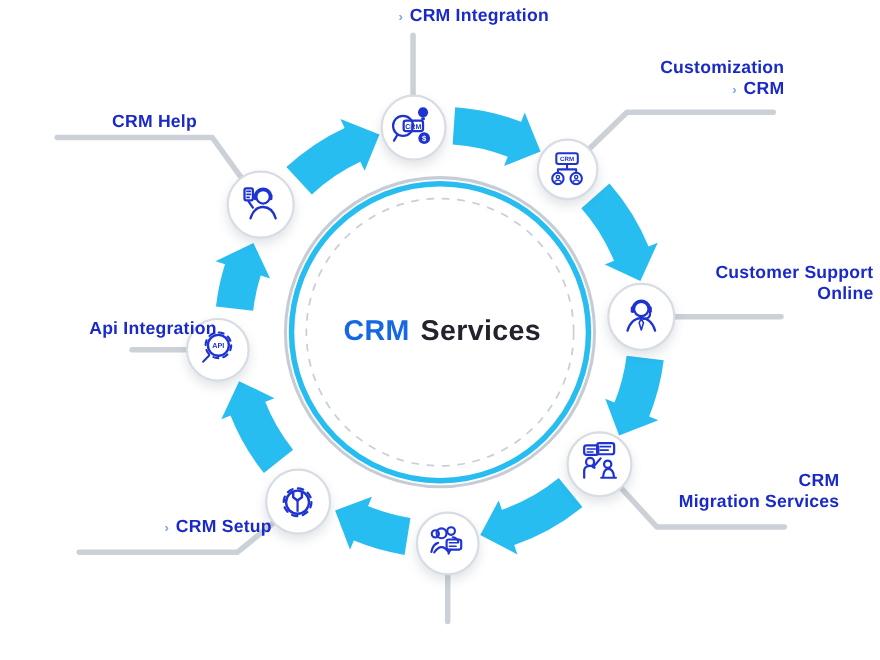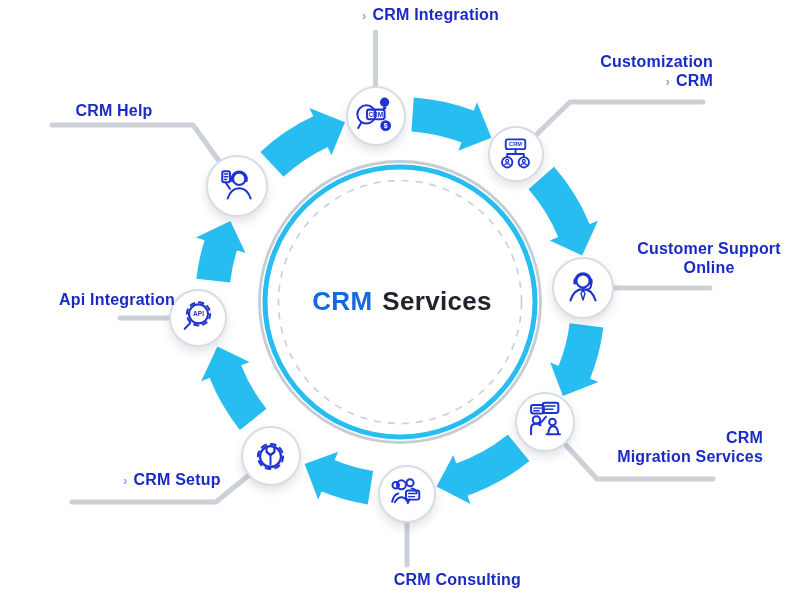--- a/index.html
+++ b/index.html
@@ -12,21 +12,21 @@
   .node svg{display:block;}
   .node .s{fill:none;stroke:#1e33cf;stroke-width:1.9;stroke-linecap:round;stroke-linejoin:round;}
   .node .sw1{stroke-width:1.3;}
   .node .w2{stroke-width:2.1;}
   .node .f{fill:#1e33cf;stroke:none;}
   .node .t{fill:#1e33cf;font-weight:bold;text-anchor:middle;font-family:"Liberation Sans",sans-serif;}
   .node .tw{fill:#fff;font-weight:bold;text-anchor:middle;font-family:"Liberation Sans",sans-serif;}
   .label{position:absolute;font-weight:bold;color:#1a2ac6;font-size:16px;line-height:18.5px;
          letter-spacing:.2px;white-space:nowrap;z-index:4;}
   .label.center{text-align:right;}
-  .label.left{text-align:center;}
+  .label.left{text-align:right;}
   .deco{color:#79a5ec;font-size:12px;margin-right:6px;font-weight:bold;}
   .center-title{position:absolute;left:402px;top:301px;transform:translate(-50%,-50%);
                 white-space:nowrap;z-index:2;font-size:26px;letter-spacing:.3px;}
   .center-title .hl{color:#1567e2;font-weight:bold;margin-right:10px;}
   .center-title .rest{color:#23232d;font-weight:600;}
 </style>
 </head>
 <body>
 
 <div class="stage">
@@ -130,23 +130,20 @@
     <circle cx="17" cy="13.5" r="4.4" class="s"></circle>
     <circle cx="25.5" cy="11.5" r="3.4" class="s"></circle>
     <path d="M8 30 q1.5 -7 6 -8" class="s"></path>
     <path d="M10.5 30.5 q6.5 -9.5 13 0" class="s"></path>
     <path d="M27 17 q4 .5 5 4" class="s"></path>
     <rect x="21.5" y="19" width="13" height="9" rx="2" class="s" fill="#fff"></rect>
     <path d="M24 22 h8 M24 25 h6" class="s sw1"></path>
     <path d="M25 28 l-1.8 3.5" class="s"></path>
       </svg>
     </div>
-    <div class="label center" style="left: 341px; top: 571px; width: 180px;">
-      <div>CRM Consulting</div>
-    </div>
     <div class="node" style="left: 240.8px; top: 426px; width: 60px; height: 60px;">
       <svg viewBox="0 0 44 44" width="47" height="47">
     <circle cx="22" cy="22" r="9.8" class="s w2"></circle>
     <circle cx="22" cy="22" r="11.8" class="s" stroke-width="3.6" stroke-dasharray="4.6 4.66" stroke-linecap="butt"></circle>
     <path d="M18.3 13.8 v4 l3.7 2.8 3.7 -2.8 v-4" class="s w2"></path>
     <path d="M22 20.6 V29.5" class="s" stroke-width="2.6"></path>
       </svg>
     </div>
     <div class="label left" style="left: 97px; top: 471px; width: 150px;">
       <div><span class="deco">›</span>CRM Setup</div>

